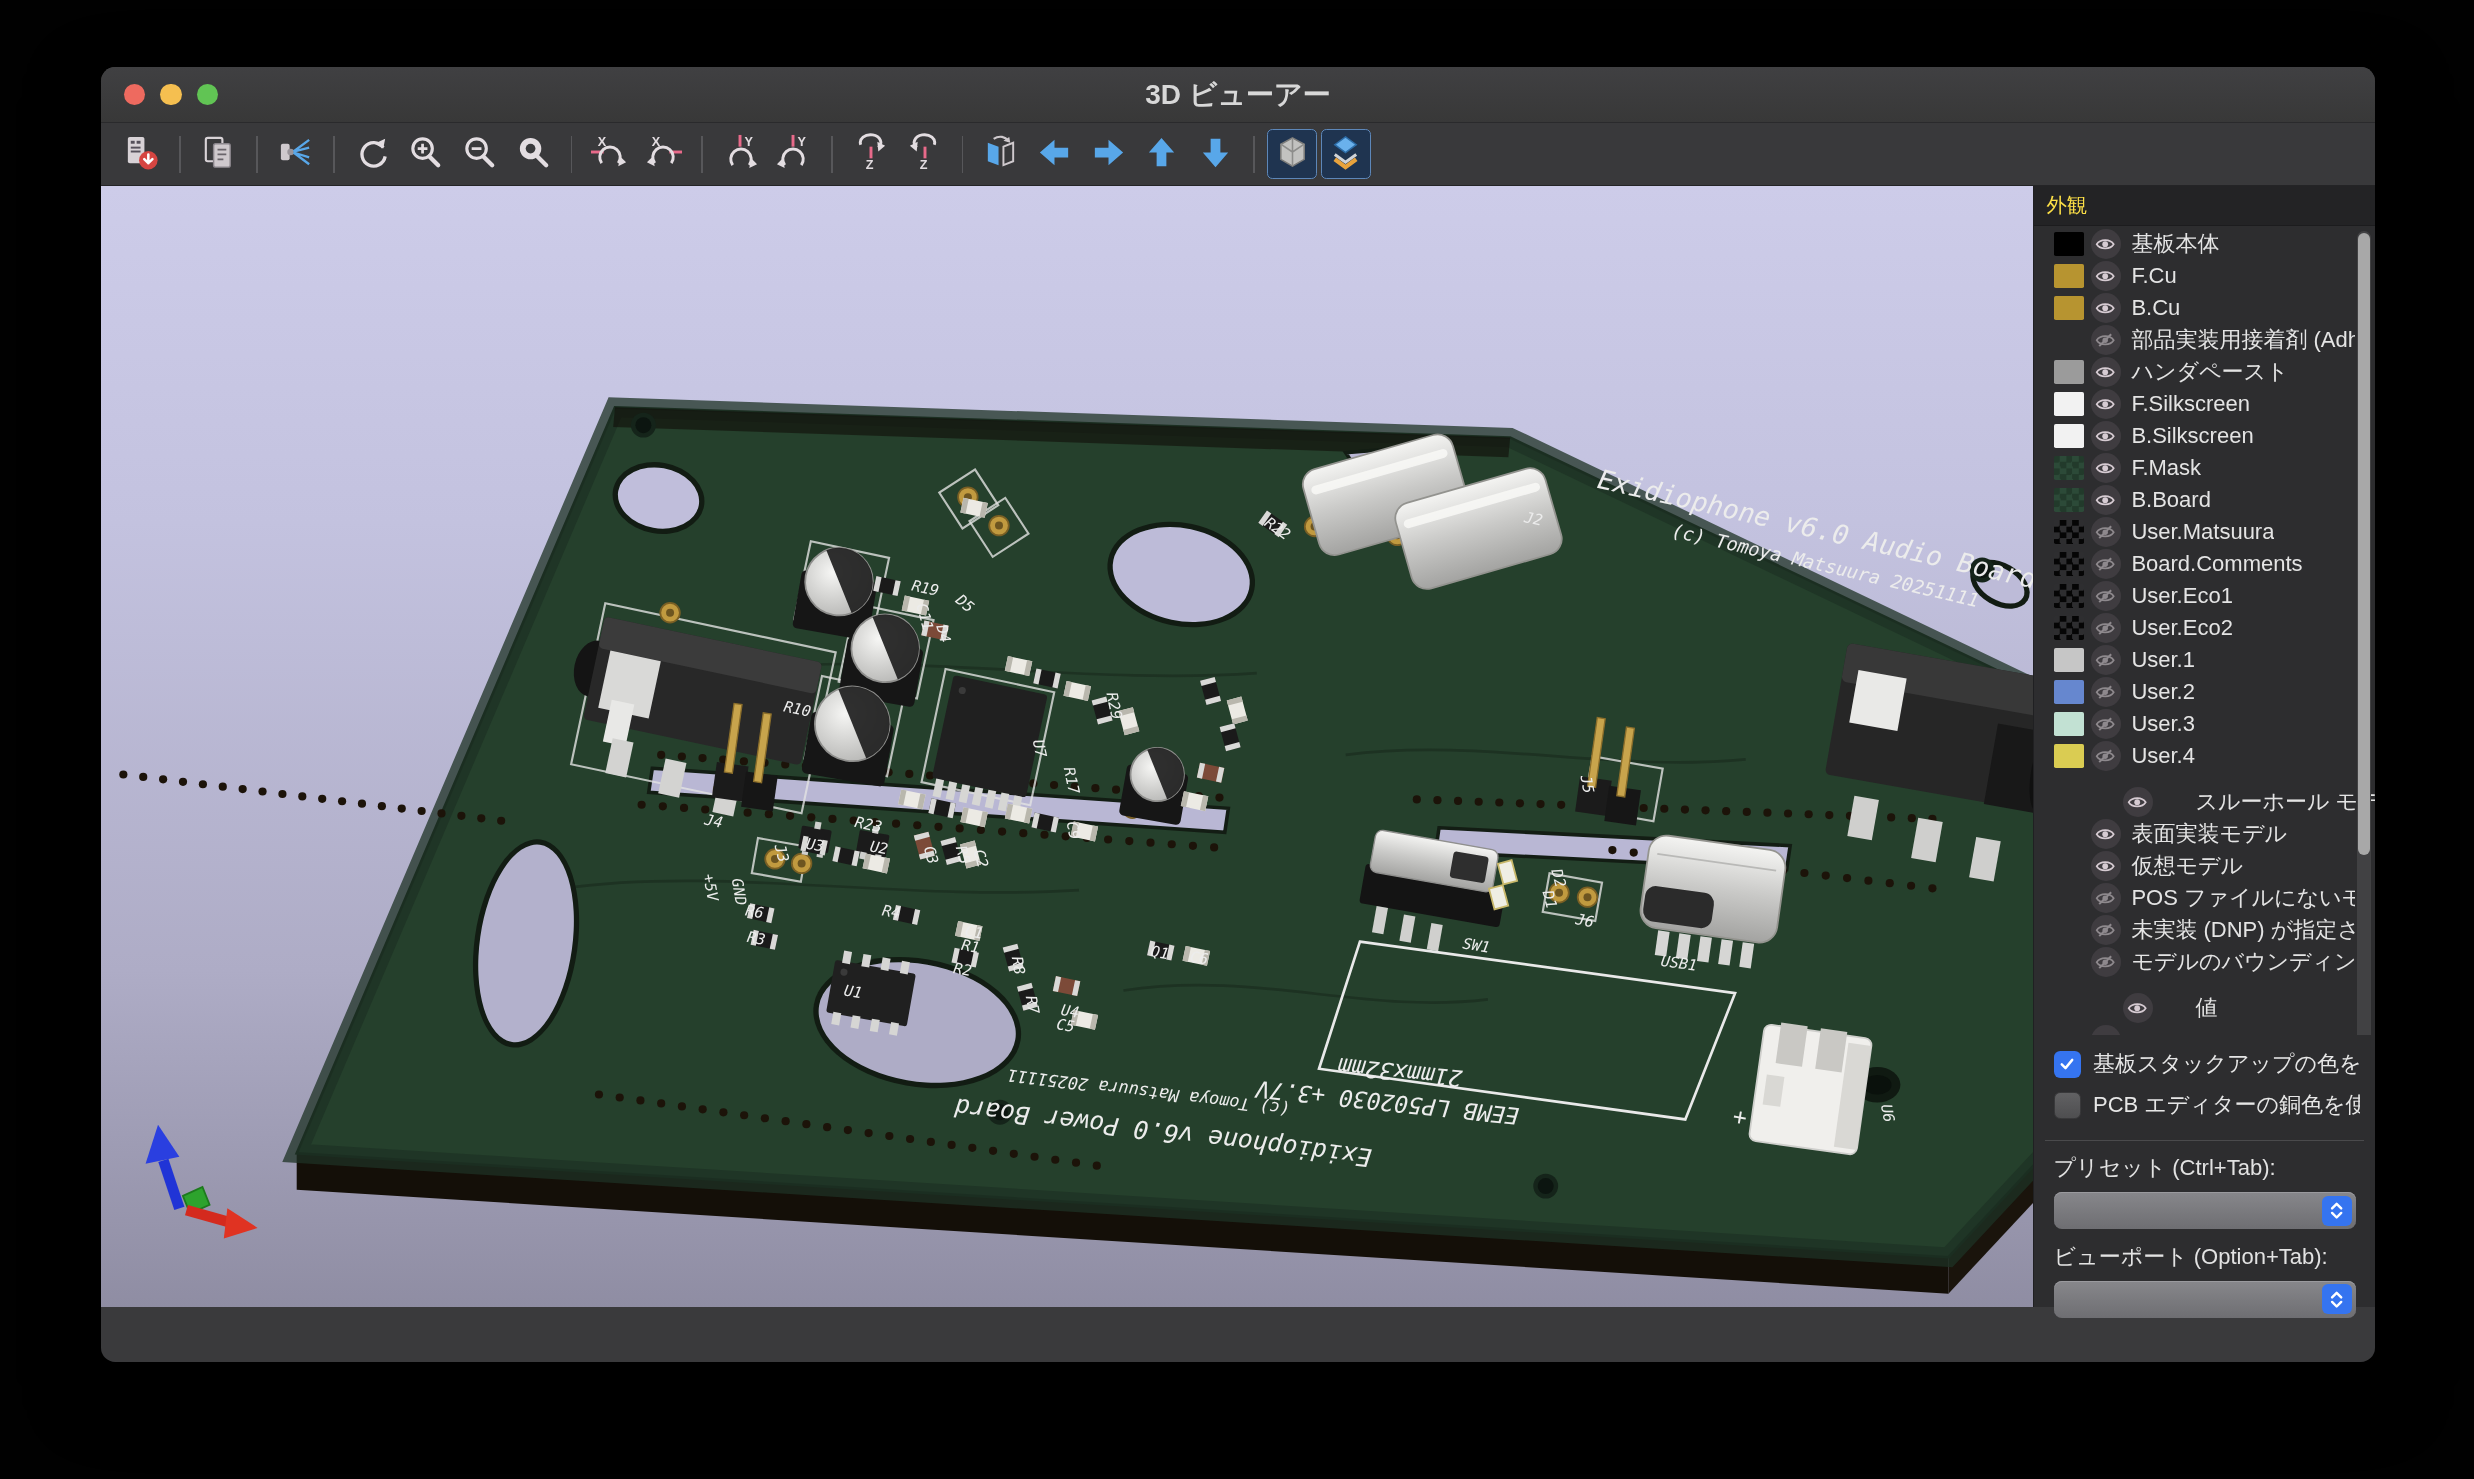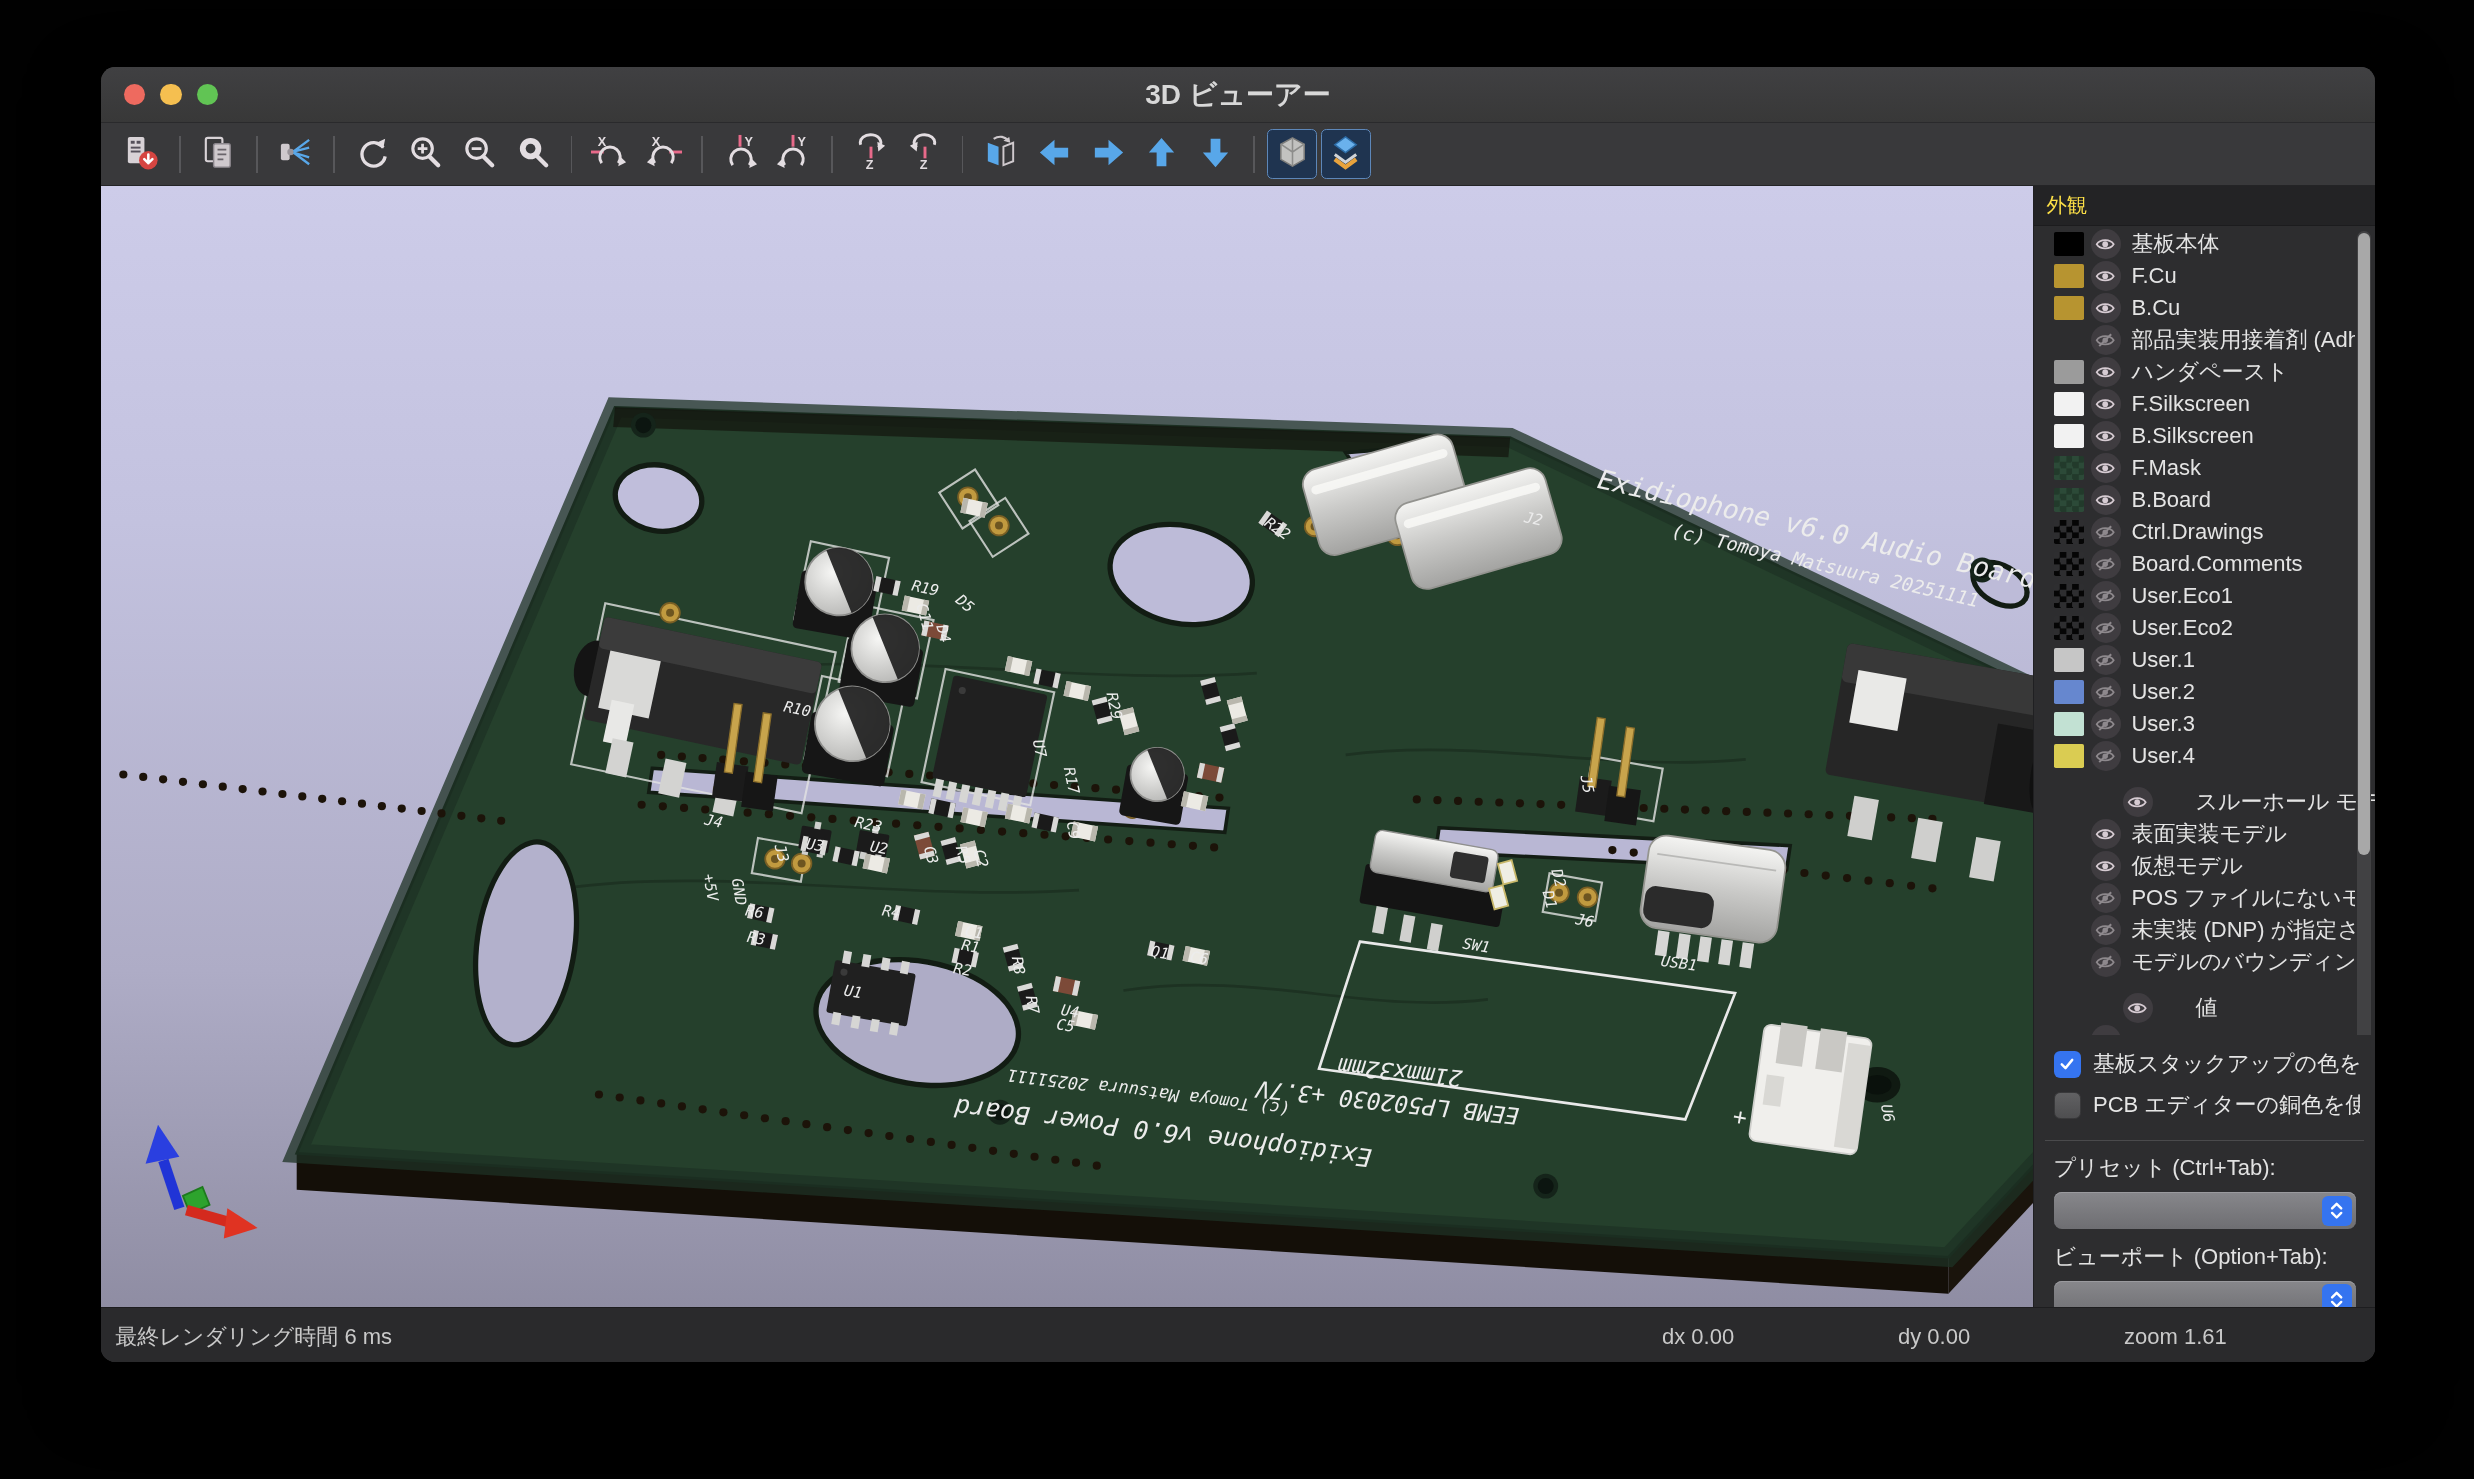--- a/index.html
+++ b/index.html
@@ -927,21 +927,21 @@
           </div>
           <div class="lrow">
             <div class="swatch" style="background:repeating-conic-gradient(#050505 0% 25%, #2e2e30 0% 50%) 0 0/12.4px 12.4px;"></div>
             <div class="eye">
               <svg viewBox="0 0 24 24" width="20.4" height="20.4">
                 <path d="M2 12C6 5.5 18 5.5 22 12C18 18.5 6 18.5 2 12Z" fill="none" stroke="#8e898d" stroke-width="2"></path>
                 <circle cx="12" cy="12" r="3.2" fill="#8e898d"></circle>
                 <path d="M5 19L19 5" stroke="#8e898d" stroke-width="2.4"></path>
               </svg>
             </div>
-            <div class="lbl">Ctrl.Drawings</div>
+            <div class="lbl">User.Matsuura</div>
           </div>
           <div class="lrow">
             <div class="swatch" style="background:repeating-conic-gradient(#050505 0% 25%, #2e2e30 0% 50%) 0 0/12.4px 12.4px;"></div>
             <div class="eye">
               <svg viewBox="0 0 24 24" width="20.4" height="20.4">
                 <path d="M2 12C6 5.5 18 5.5 22 12C18 18.5 6 18.5 2 12Z" fill="none" stroke="#8e898d" stroke-width="2"></path>
                 <circle cx="12" cy="12" r="3.2" fill="#8e898d"></circle>
                 <path d="M5 19L19 5" stroke="#8e898d" stroke-width="2.4"></path>
               </svg>
             </div>
@@ -1124,20 +1124,14 @@
       <div class="mselect">
         <div class="stepper">
           <svg width="21.3" height="21.3" viewBox="0 0 28 28">
               <path d="M8 11l6-6 6 6M8 17l6 6 6-6" stroke="#fff" stroke-width="3.2" fill="none" stroke-linecap="round" stroke-linejoin="round"></path>
             </svg>
         </div>
       </div>
     </div>
   </div>
 
-  <div class="statusbar">
-    <span id="st-render">最終レンダリング時間 6 ms</span>
-    <span id="st-dx">dx 0.00</span>
-    <span id="st-dy">dy 0.00</span>
-    <span id="st-zoom">zoom 1.61</span>
-  </div>
 </div>
 
 
 </body></html>

